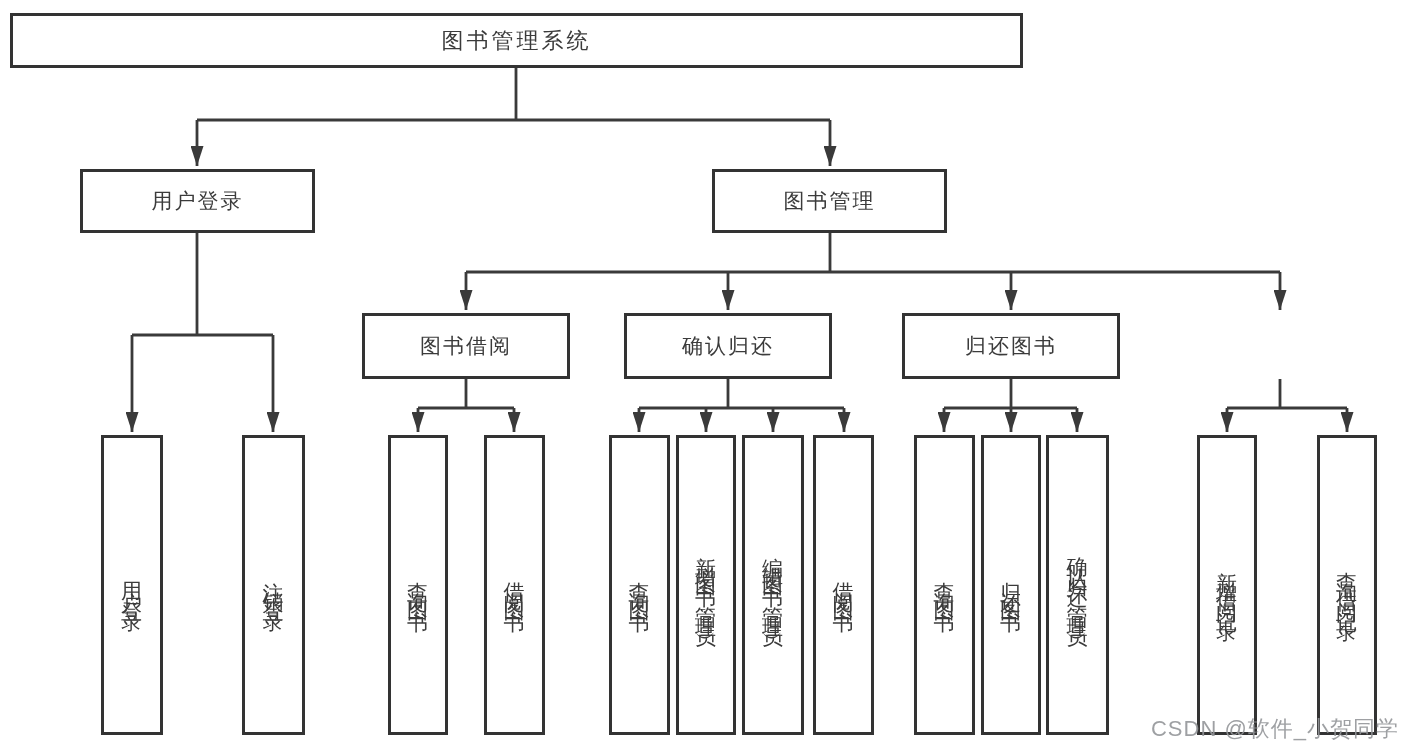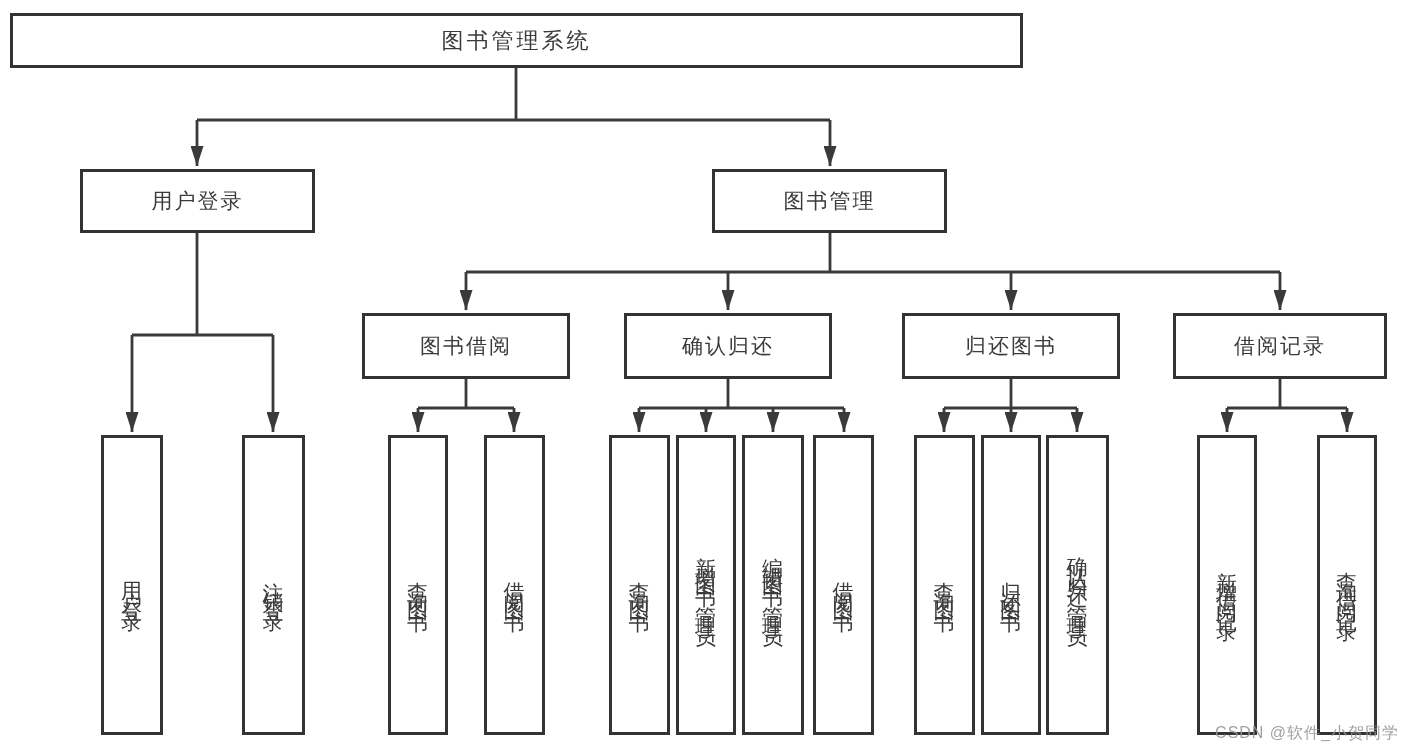--- a/index.html
+++ b/index.html
@@ -40,21 +40,21 @@
     text-orientation: mixed;
     font-size: 21px;
     letter-spacing: 10px;
     color: #3b3b3b;
     line-height: 1;
   }
   .watermark {
     position: absolute;
     right: 6px;
     bottom: 3px;
-    font-size: 16px;
+    font-size: 22px;
     color: rgba(148, 150, 153, 0.9);
     letter-spacing: 1px;
     z-index: 3;
     white-space: nowrap;
     margin-top: 15px;
   }
 </style>
 </head>
 <body>
 
@@ -115,23 +115,20 @@
 
   <div class="box" style="left:362px; top:313px; width:208px; height:66px;">
     <span class="hlabel">图书借阅</span>
   </div>
   <div class="box" style="left:624px; top:313px; width:208px; height:66px;">
     <span class="hlabel">确认归还</span>
   </div>
   <div class="box" style="left:902px; top:313px; width:218px; height:66px;">
     <span class="hlabel">归还图书</span>
   </div>
-  <div class="box" style="left:1173px; top:313px; width:214px; height:66px;">
-    <span class="hlabel">借阅记录</span>
-  </div>
 
   <div class="box" style="left:101px; top:435px; width:62px; height:300px;">
     <span class="vlabel">用户登录</span>
   </div>
   <div class="box" style="left:242px; top:435px; width:63px; height:300px;">
     <span class="vlabel">注销登录</span>
   </div>
 
   <div class="box" style="left:388px; top:435px; width:60px; height:300px;">
     <span class="vlabel">查询图书</span>

